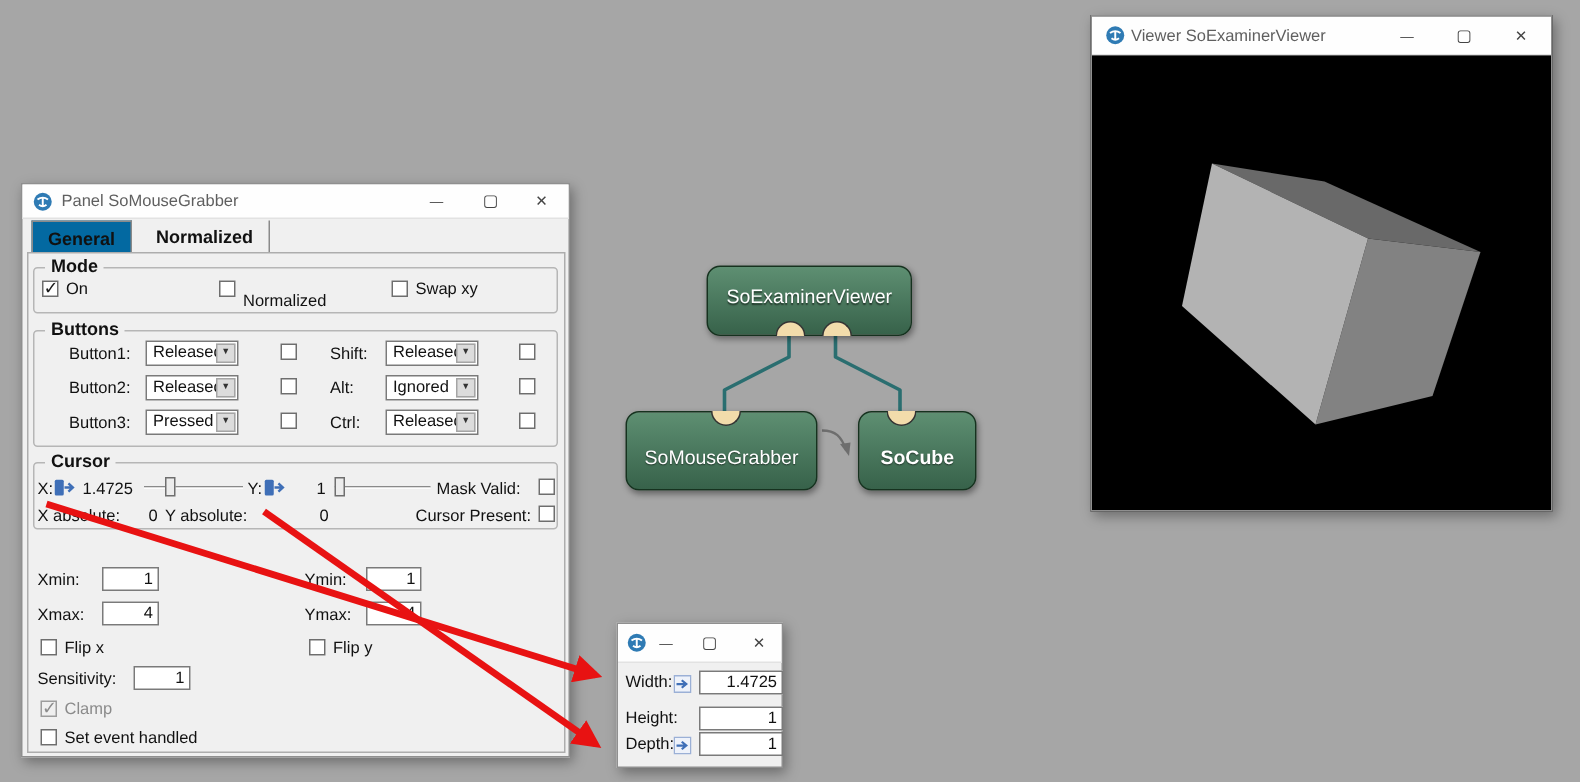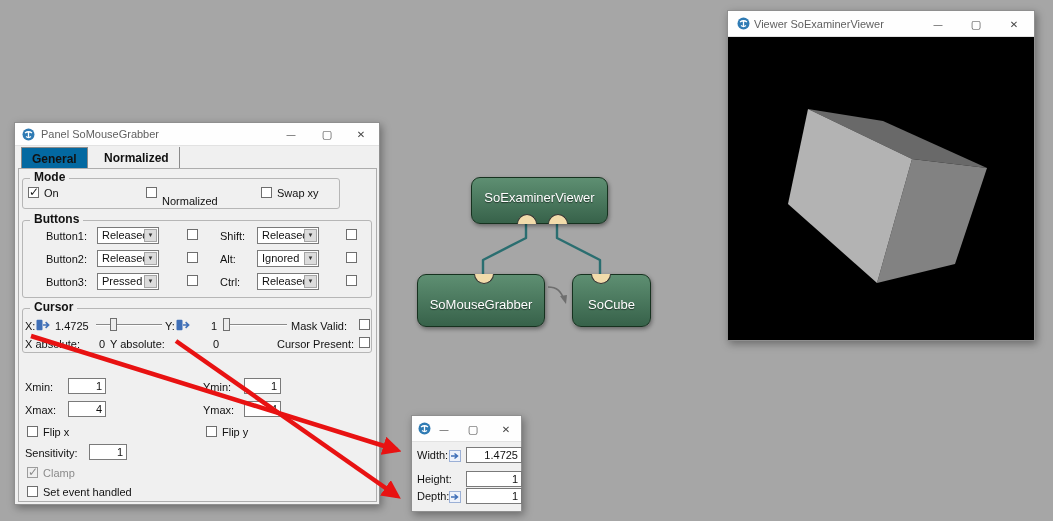--- a/index.html
+++ b/index.html
@@ -100,21 +100,21 @@
 <div id="nodes-layer">
   <div class="node" style="left:471px; top:177px; width:137px; height:47px; line-height:40px;">
     <span>SoExaminerViewer</span>
     <div class="port bottom" style="left:45px;"></div>
     <div class="port bottom" style="left:76px;"></div>
   </div>
   <div class="node" style="left:417px; top:274px; width:128px; height:53px; line-height:60px;">
     <span>SoMouseGrabber</span>
     <div class="port top" style="left:56px;"></div>
   </div>
-  <div class="node" style="left:572px; top:274px; width:79px; height:53px; line-height:60px;">
+  <div class="node" style="left:572px; top:274px; width:79px; height:53px; line-height:60px;font-weight:bold;">
     <span>SoCube</span>
     <div class="port top" style="left:18px;"></div>
   </div>
 </div>
 
 <div class="window" id="panel-window">
   <div class="titlebar">
     <svg class="app-icon" viewBox="0 0 13 13">
       <circle cx="6.5" cy="6.5" r="6" fill="#2f7bb4"></circle>
       <path d="M3 5 Q6.5 2.5 10 5 M6.5 4 L6.5 10 M4 8.5 Q6.5 10.5 9 8.5" stroke="#fff" stroke-width="1.3" fill="none"></path>
@@ -125,21 +125,21 @@
     <span class="tb-btn close" style="right:2px;"></span>
   </div>
 
   <div class="tab selected" style="left:6px;">
     <span>General</span></div>
   <div class="tab" style="left:79px;">
     <span>Normalized</span></div>
 
   <div class="panel-frame"></div>
 
-  <div class="group" style="left:7px; top:55px; width:318px; height:31px;padding-left:26px;">
+  <div class="group" style="left:7px; top:55px; width:350px; height:31px;padding-left:26px;">
     <span class="group-title">Mode</span>
   </div>
   <span class="cb checked" style="left:13px; top:64px;"></span>
   <span class="lbl" style="left:29px; top:64px;">On</span>
   <span class="cb" style="left:131px; top:64px;"></span>
   <span class="lbl" style="left:147px; top:72px;">Normalized</span>
   <span class="cb" style="left:246px; top:64px;"></span>
   <span class="lbl" style="left:262px; top:64px;">Swap xy</span>
 
   <div class="group" style="left:7px; top:97px; width:350px; height:78px;">

